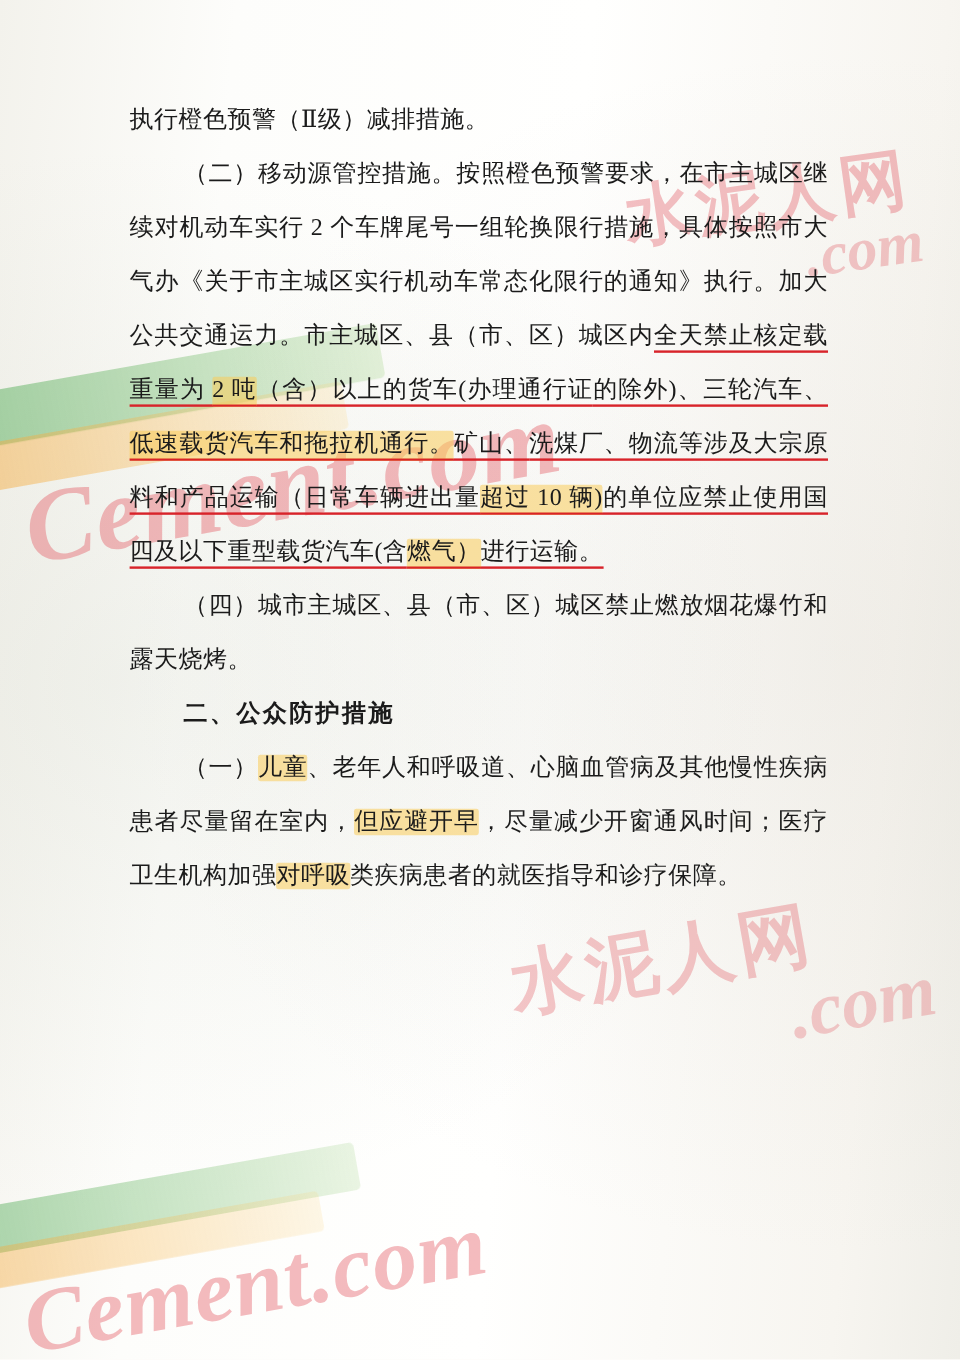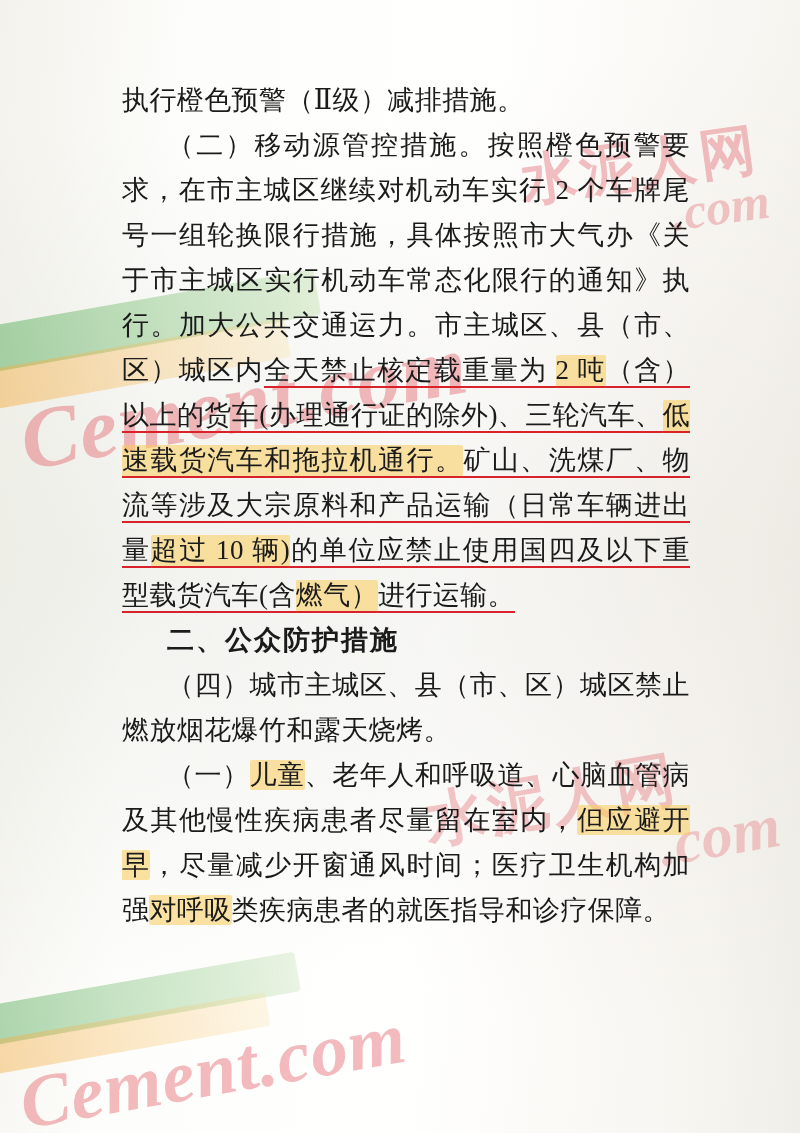--- a/index.html
+++ b/index.html
@@ -129,26 +129,26 @@
 
   
   #doc {
     position: absolute;
     left: 108px;
     top: 78px;
     width: 582px;
     z-index: 3;
   }
   .para {
-    font-size: 27px;
+    font-size: 20px;
     line-height: 45px;
     color: #1b1b1b;
     text-align: justify;
     letter-spacing: 0.4px;
-    margin: 0 0 0 14px;
+    margin: 0 0 0 0;
   }
   .para.indent {
     text-indent: 45px;
   }
   .para.head {
     text-indent: 45px;
     font-family: "Liberation Sans", "DejaVu Sans", sans-serif;
     font-weight: bold;
     letter-spacing: 2px;
   }
@@ -188,22 +188,22 @@
 
   <div id="doc">
 
     <p class="para">执行橙色预警（Ⅱ级）减排措施。</p>
 
     <p class="para indent">
       （二）移动源管控措施。按照橙色预警要求，在市主城区继续对机动车实行 2 个车牌尾号一组轮换限行措施，具体按照市大气办《关于市主城区实行机动车常态化限行的通知》执行。加大公共交通运力。市主城区、县（市、区）城区内<span class="u">全天禁止核定载重量为 <span class="hl-u">2 吨</span>（含）以上的货车(办理通行证</span><span class="u">的除外)、三轮汽车、<span class="hl-u">低速载货汽车和拖拉机通行。</span>矿山、</span><span class="u">洗煤厂、物流等涉及大宗原料和产品运输（日常车辆进出量</span><span class="u"><span class="hl-u">超过 10 辆)</span>的单位应禁止使用国四及以下重型载货汽车(含</span><span class="u"><span class="hl-u">燃气）</span>进行运输。</span>
     </p>
 
 
+    <p class="para indent">（四）城市主城区、县（市、区）城区禁止燃放烟花爆竹和露天烧烤。</p>
+
     <p class="para head">二、公众防护措施</p>
-
-    <p class="para indent">（四）城市主城区、县（市、区）城区禁止燃放烟花爆竹和露天烧烤。</p>
 
     <p class="para indent">
       （一）<span class="hl">儿童</span>、老年人和呼吸道、心脑血管病及其他慢性疾病患者尽量留在室内，<span class="hl">但应避开早</span>，尽量减少开窗通风时间；医疗卫生机构加强<span class="hl">对呼吸</span>类疾病患者的就医指导和诊疗保障。
     </p>
 
   </div>
 </div>
 
 </body></html>

